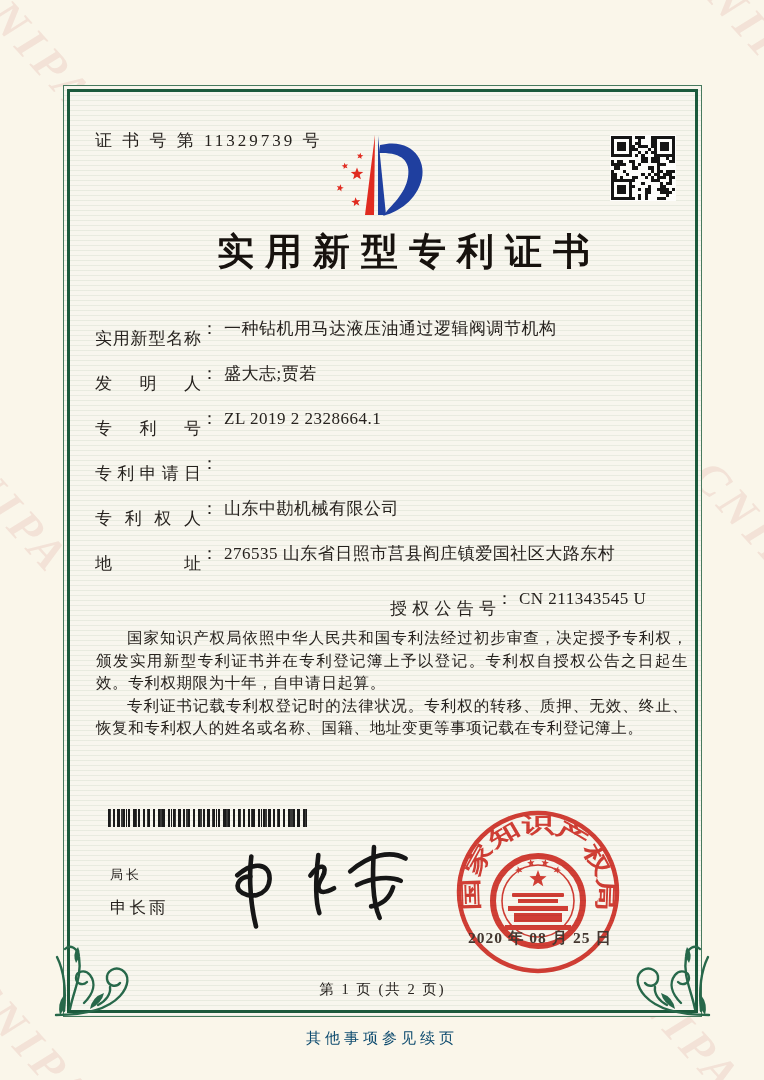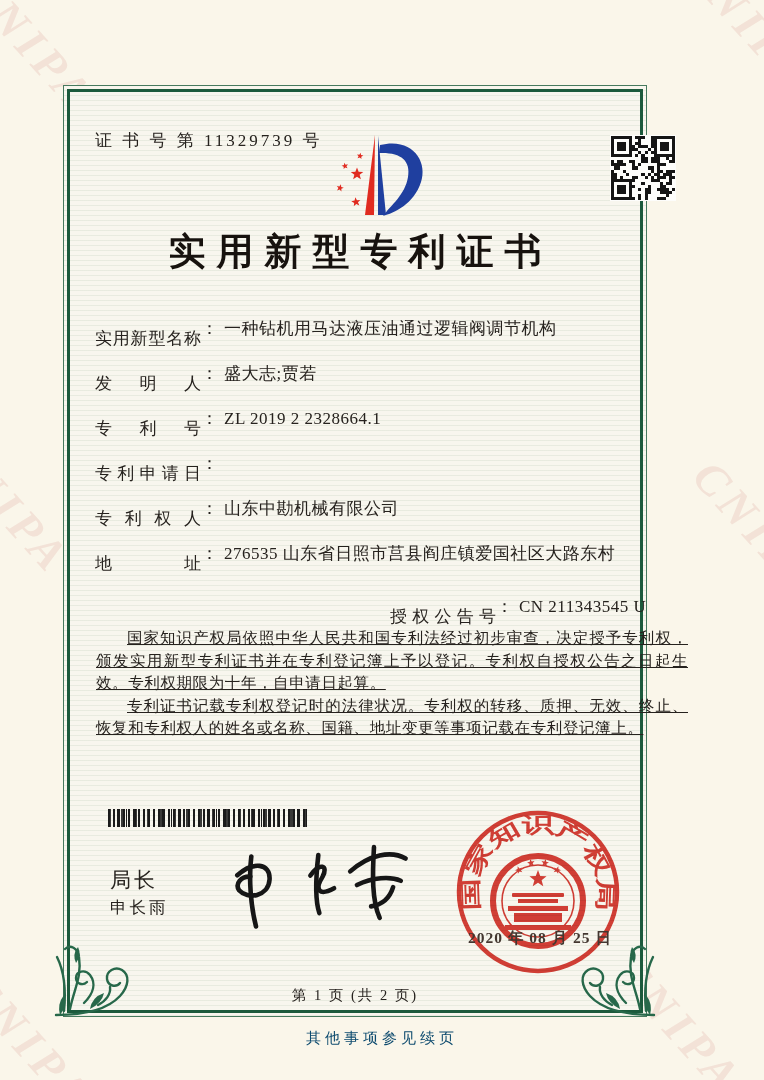--- a/index.html
+++ b/index.html
@@ -13,79 +13,80 @@
   .wm{
     position:absolute;font-weight:bold;font-style:italic;
     font-size:46px;letter-spacing:6px;white-space:nowrap;
     transform:translate(-50%,-50%) rotate(48deg);
     pointer-events:none;user-select:none;
   }
   .wm.pink{color:rgba(214,152,142,0.20);}
   .wm.gray{color:rgba(168,158,136,0.16);}
   
   .cert-frame{
-    position:absolute;left:63px;top:85px;width:584px;height:932px;
+    position:absolute;left:63px;top:85px;width:639px;height:932px;
     background:
       repeating-linear-gradient(180deg, rgba(120,156,120,0.12) 0 1px, rgba(0,0,0,0) 1px 5px),
       #f8f6ee;
   }
   .frame-outer{position:absolute;inset:0;border:1.5px solid #477a5e;pointer-events:none;}
   .frame-inner{position:absolute;inset:4px;border:3px solid #1c5a3c;pointer-events:none;}
   
   .cert-no{position:absolute;left:32px;top:44px;font-size:17px;letter-spacing:3px;}
   .logo{position:absolute;left:253px;top:40px;width:134px;height:105px;}
   .qr{
     position:absolute;left:547px;top:50px;width:66px;height:66px;background:#fdfdfb;
     display:grid;grid-template-columns:repeat(21,1fr);grid-template-rows:repeat(21,1fr);
     padding:1px;box-sizing:border-box;
   }
   .qr div{width:100%;height:100%;}
   .qr .m{background:#151515;}
   .cert-title{
     position:absolute;left:0;top:142px;width:100%;text-align:center;
     font-size:37px;font-weight:bold;letter-spacing:11px;text-indent:11px;
     color:#17120e;
+    padding-left:21px;
   }
   
   .fields{position:absolute;left:32px;top:221px;width:590px;font-size:17px;}
   .f-row{height:45px;display:flex;align-items:center;white-space:nowrap;}
   .f-label{
     display:inline-block;width:106px;
     text-align:justify;text-align-last:justify;margin-top:20px;
   }
   .f-colon{display:inline-block;margin-right:6px;}
   .f-value{letter-spacing:0.5px;text-align:right;}
   .f-row.dual{position:relative;}
-  .dual-second{position:absolute;left:295px;top:8px;height:45px;display:flex;align-items:center;}
+  .dual-second{position:absolute;left:295px;top:0;height:45px;display:flex;align-items:center;}
   
   .paras{
     position:absolute;left:33px;top:542px;width:592px;
-    font-size:15.5px;line-height:22.6px;text-align:justify;letter-spacing:0.6px;text-decoration:underline;
+    font-size:15.5px;line-height:22.6px;text-align:justify;letter-spacing:0.6px;
   }
   .paras p{margin:0;text-indent:2em;}
   
   .barcode{
     position:absolute;left:45px;top:724px;width:200px;height:18px;
     background:
       repeating-linear-gradient(90deg,#1b1b1b 0 2px,rgba(0,0,0,0) 2px 5px),
       repeating-linear-gradient(90deg,#1b1b1b 0 1px,rgba(0,0,0,0) 1px 9px),
       repeating-linear-gradient(90deg,rgba(25,25,25,0.85) 0 3px,rgba(0,0,0,0) 3px 13px);
   }
   
-  .signer-title{position:absolute;left:47px;top:781px;font-size:21px;letter-spacing:3px;}
+  .signer-title{position:absolute;left:47px;top:781px;font-size:13px;letter-spacing:3px;}
   .signer-name{position:absolute;left:47px;top:812px;font-size:16.5px;letter-spacing:3px;text-align:right;}
   .signature{position:absolute;left:160px;top:752px;width:195px;height:100px;}
   
   .seal{position:absolute;left:387px;top:719px;width:176px;height:176px;mix-blend-mode:multiply;opacity:0.93;}
   .seal-date{
     position:absolute;left:397px;top:843px;width:160px;text-align:center;
     font-size:15.5px;letter-spacing:1px;color:#433730;font-weight:bold;
   }
   
-  .page-info{position:absolute;left:0;top:895px;width:100%;text-align:center;font-size:14.5px;letter-spacing:2px;margin-top:6px;}
+  .page-info{position:absolute;left:0;top:895px;width:100%;text-align:center;font-size:14.5px;letter-spacing:2px;}
   .ornament{position:absolute;width:82px;height:80px;pointer-events:none;}
   .ornament.left{left:-9px;top:854px;}
   .ornament.right{right:-9px;top:854px;transform:scaleX(-1);}
   .footer-note{
     position:absolute;left:0;top:1029px;width:100%;text-align:center;
     font-size:15px;letter-spacing:4px;color:#0c4a6e;
   }
 </style>
 </head>
 <body>

